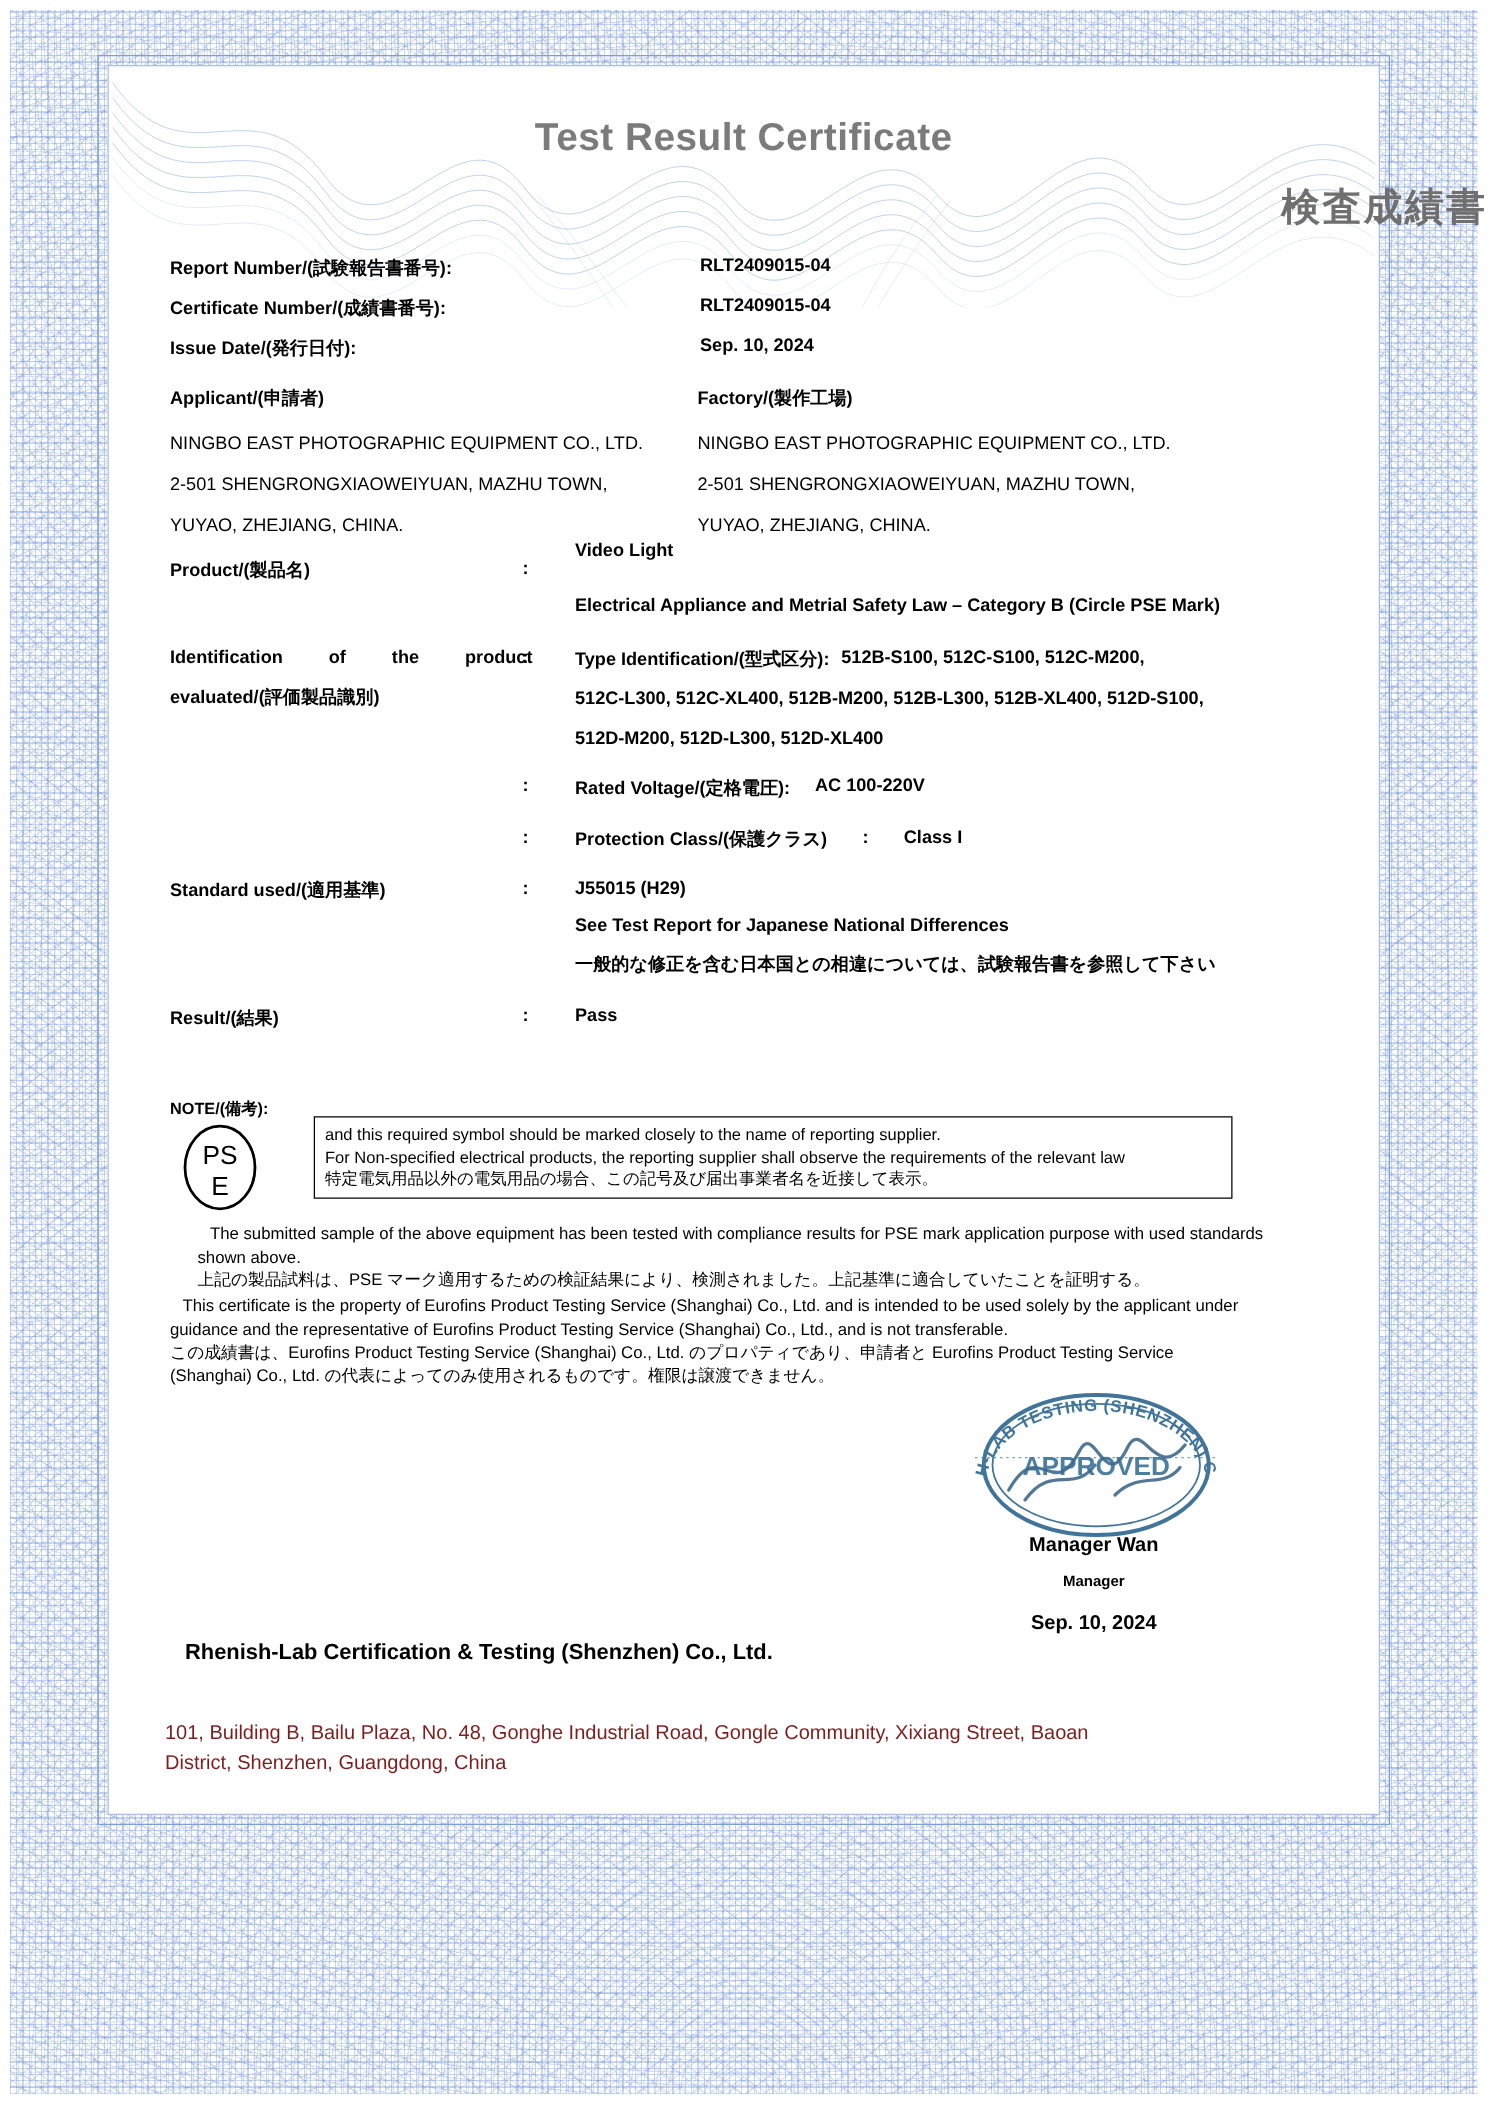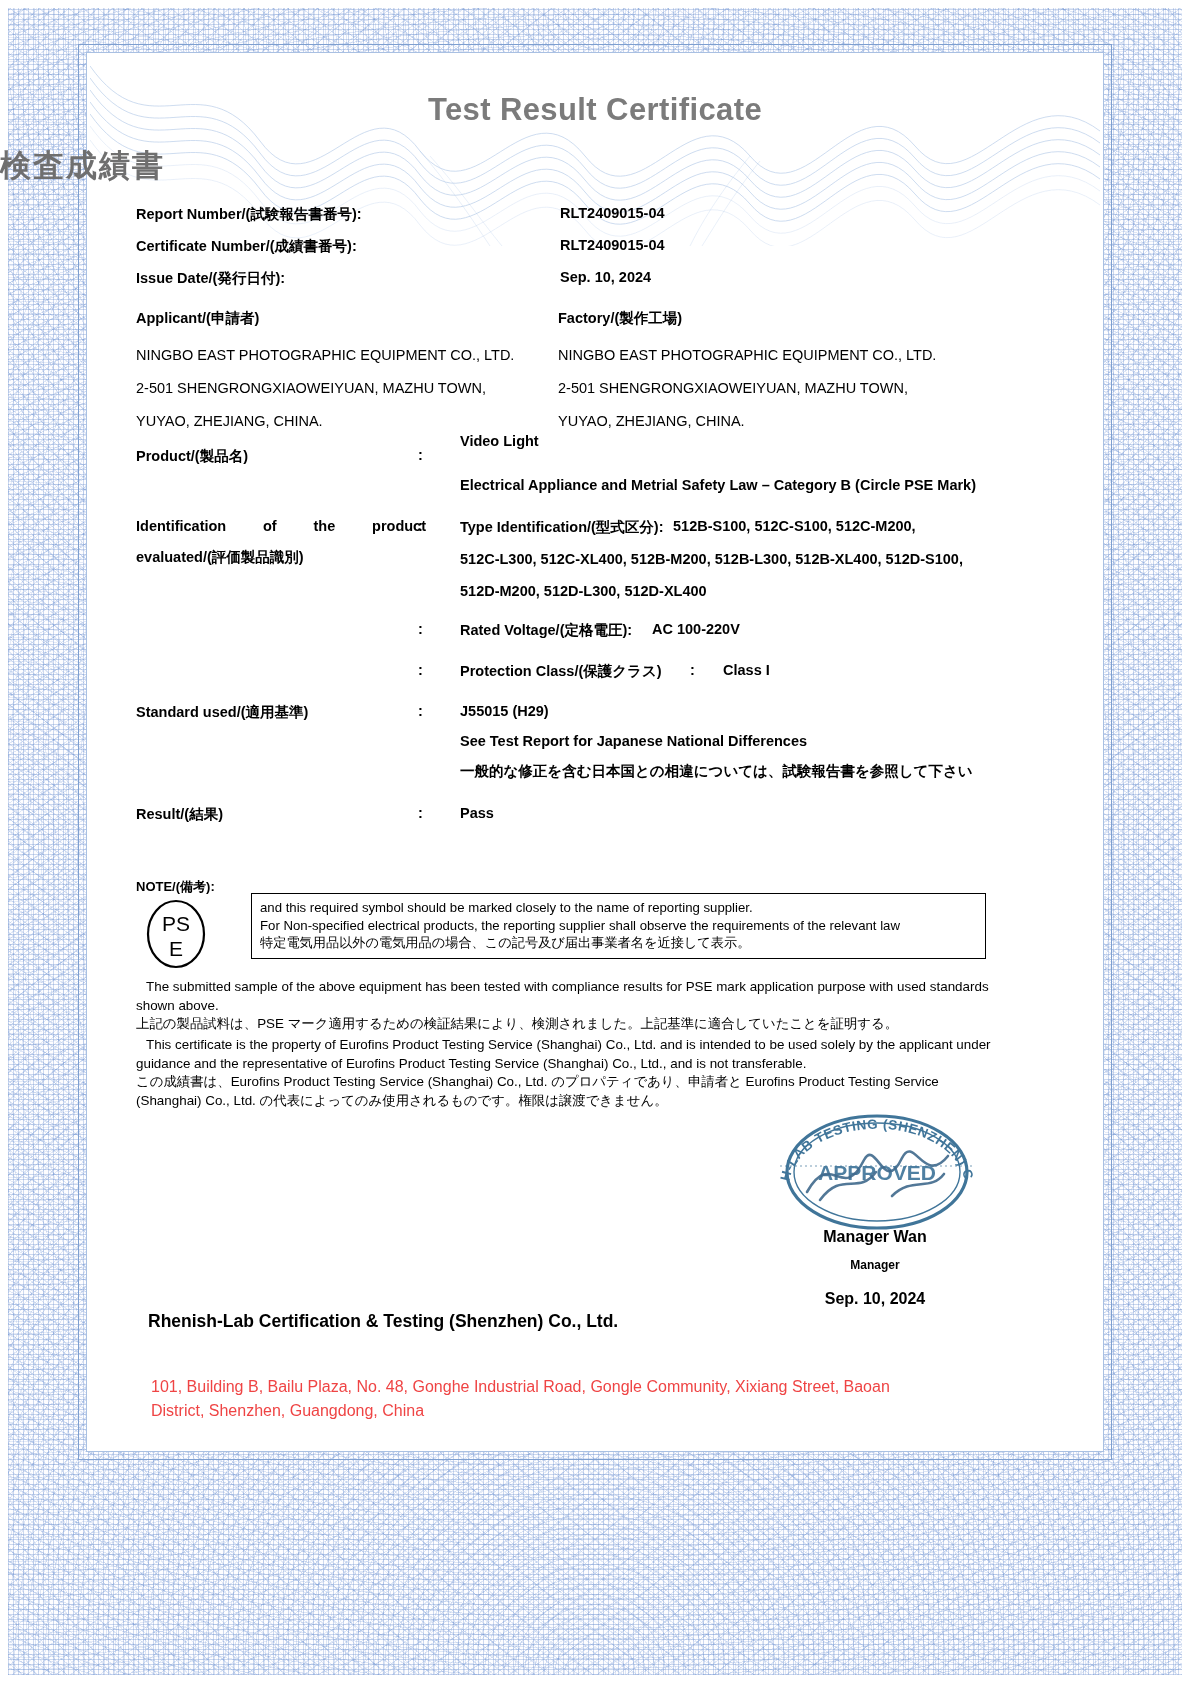--- a/index.html
+++ b/index.html
@@ -97,21 +97,21 @@
     text-align: center;
     font-size: 31px;
     font-weight: bold;
     color: #7b7b7b;
     letter-spacing: 0.4px;
   }
   .title-jp {
     position: absolute;
     left: 0; top: 145px;
     width: 1190px;
-    text-align: left;
+    text-align: right;
     font-size: 31px;
     font-weight: bold;
     color: #6f6f6f;
     letter-spacing: 2px;
   }
 
   .lbl { font-weight: bold; font-size: 14.5px; color: #000; }
   .val { font-size: 14.5px; color: #000; }
   .val.b { font-weight: bold; }
 
@@ -164,22 +164,22 @@
 
   .sign-name { position: absolute; left: 760px; top: 1228px; width: 230px; text-align: center; font-weight: bold; font-size: 16px; }
   .sign-role { position: absolute; left: 760px; top: 1258px; width: 230px; text-align: center; font-weight: bold; font-size: 12px; }
   .sign-date { position: absolute; left: 760px; top: 1290px; width: 230px; text-align: center; font-weight: bold; font-size: 16px; }
 
   .footer-name {
     position: absolute; left: 148px; top: 1311px;
     font-weight: bold; font-size: 17.5px; color: #000;
   }
   .footer-addr {
-    position: absolute; left: 151px; top: 1375px; width: 880px;
-    font-size: 16px; line-height: 1.5; color: #ef4444;
+    position: absolute; left: 132px; top: 1375px; width: 880px;
+    font-size: 16px; line-height: 1.5; color: #7f1d1d;
   }
 </style>
 </head>
 <body>
 
 <div class="sec-border"></div>
 
 <svg class="side-orn" style="left:86px;top:300px;width:90px;height:900px;" viewBox="0 0 90 900" preserveAspectRatio="none">
   <g fill="none" stroke="#8fb0dc" stroke-width="0.6" opacity="0.55">
     <path d="M5,0 C60,60 20,120 60,180 C95,240 15,300 55,360 C95,420 10,480 55,540 C100,600 15,660 60,720 C100,780 20,840 50,900"></path>
@@ -303,21 +303,21 @@
     <text x="36" y="33" text-anchor="middle" font-family="Liberation Sans, sans-serif" font-size="21" fill="#000">PS</text>
     <text x="36" y="58" text-anchor="middle" font-family="Liberation Sans, sans-serif" font-size="21" fill="#000">E</text>
   </svg>
 
   <div class="note-box">
     <p>and this required symbol should be marked closely to the name of reporting supplier.</p>
     <p>For Non-specified electrical products, the reporting supplier shall observe the requirements of the relevant law</p>
     <p>特定電気用品以外の電気用品の場合、この記号及び届出事業者名を近接して表示。</p>
   </div>
 
-  <div class="para" style="top:978px;">
+  <div class="para" style="top:978px;margin-left:22px;">
     <p class="ind">The submitted sample of the above equipment has been tested with compliance results for PSE mark application purpose with used standards shown above.</p>
     <p>上記の製品試料は、PSE マーク適用するための検証結果により、検測されました。上記基準に適合していたことを証明する。</p>
   </div>
   <div class="para" style="top:1036px;">
     <p class="ind">This certificate is the property of Eurofins Product Testing Service (Shanghai) Co., Ltd. and is intended to be used solely by the applicant under guidance and the representative of Eurofins Product Testing Service (Shanghai) Co., Ltd., and is not transferable.</p>
     <p>この成績書は、Eurofins Product Testing Service (Shanghai) Co., Ltd. のプロパティであり、申請者と Eurofins Product Testing Service (Shanghai) Co., Ltd. の代表によってのみ使用されるものです。権限は譲渡できません。</p>
   </div>
 
   <svg class="stamp" viewBox="0 0 210 135">
     <defs>

